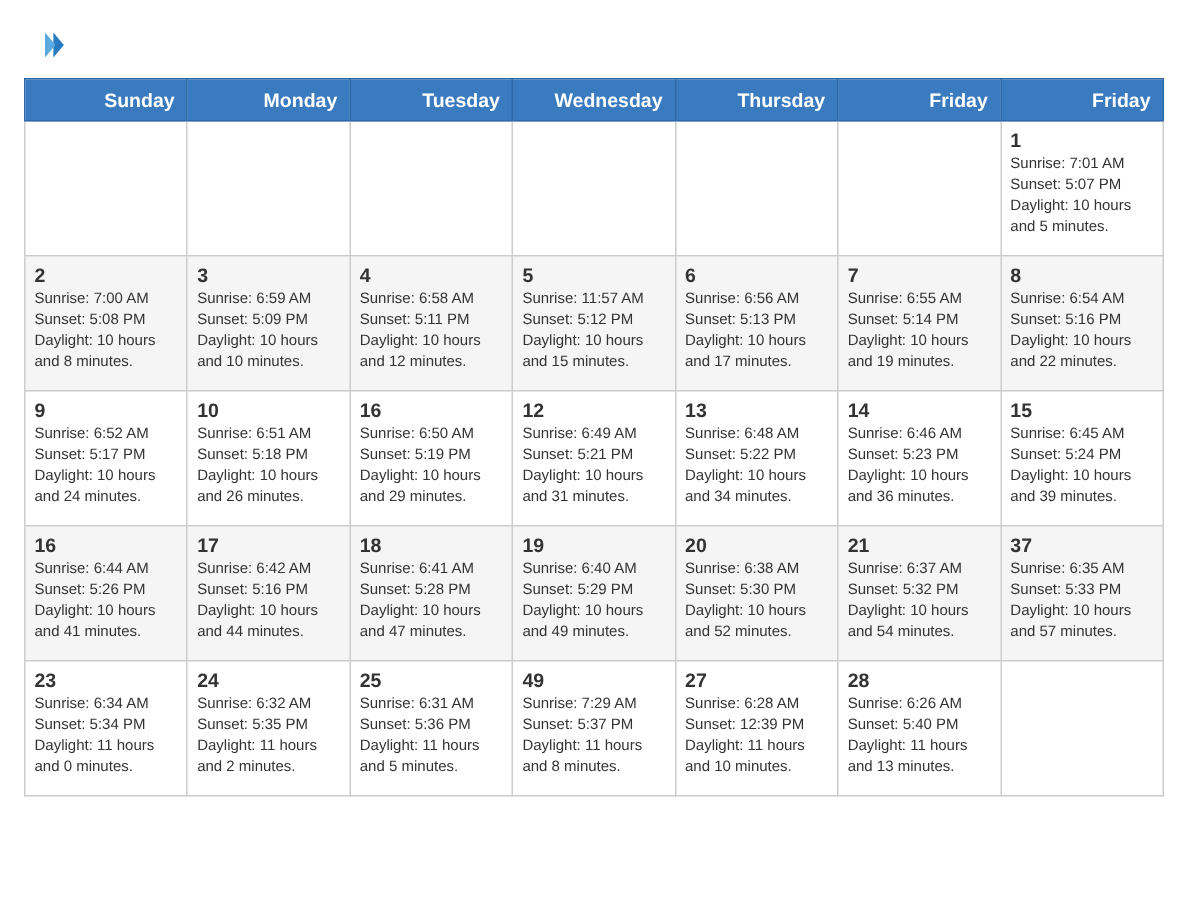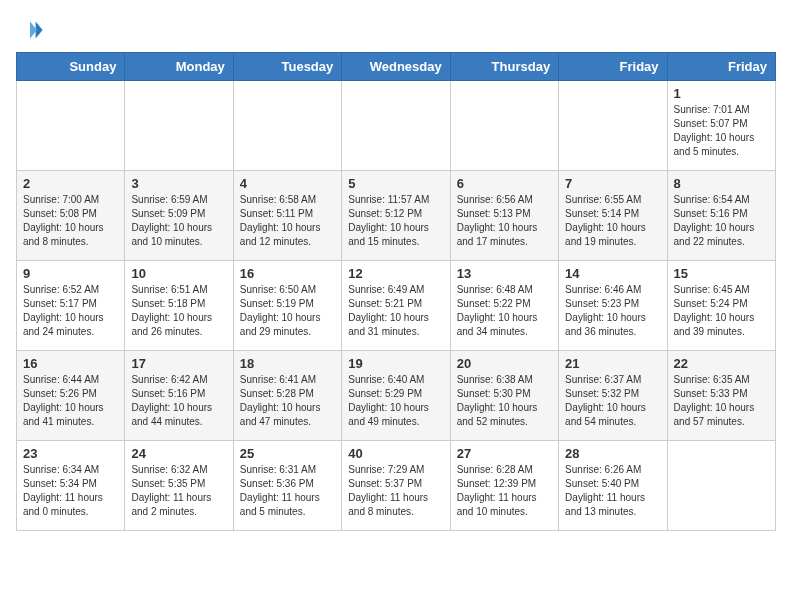--- a/index.html
+++ b/index.html
@@ -252,21 +252,21 @@
 Sunset: 5:30 PM
 Daylight: 10 hours and 52 minutes.</div>
         </td>
         <td>
           <span class="day-num">21</span>
           <div class="day-info">Sunrise: 6:37 AM
 Sunset: 5:32 PM
 Daylight: 10 hours and 54 minutes.</div>
         </td>
         <td>
-          <span class="day-num">22</span>
+          <span class="day-num">37</span>
           <div class="day-info">Sunrise: 6:35 AM
 Sunset: 5:33 PM
 Daylight: 10 hours and 57 minutes.</div>
         </td>
       </tr>
       <tr>
         <td>
           <span class="day-num">23</span>
           <div class="day-info">Sunrise: 6:34 AM
 Sunset: 5:34 PM
@@ -278,21 +278,21 @@
 Sunset: 5:35 PM
 Daylight: 11 hours and 2 minutes.</div>
         </td>
         <td>
           <span class="day-num">25</span>
           <div class="day-info">Sunrise: 6:31 AM
 Sunset: 5:36 PM
 Daylight: 11 hours and 5 minutes.</div>
         </td>
         <td>
-          <span class="day-num">40</span>
+          <span class="day-num">49</span>
           <div class="day-info">Sunrise: 7:29 AM
 Sunset: 5:37 PM
 Daylight: 11 hours and 8 minutes.</div>
         </td>
         <td>
           <span class="day-num">27</span>
           <div class="day-info">Sunrise: 6:28 AM
 Sunset: 12:39 PM
 Daylight: 11 hours and 10 minutes.</div>
         </td>

